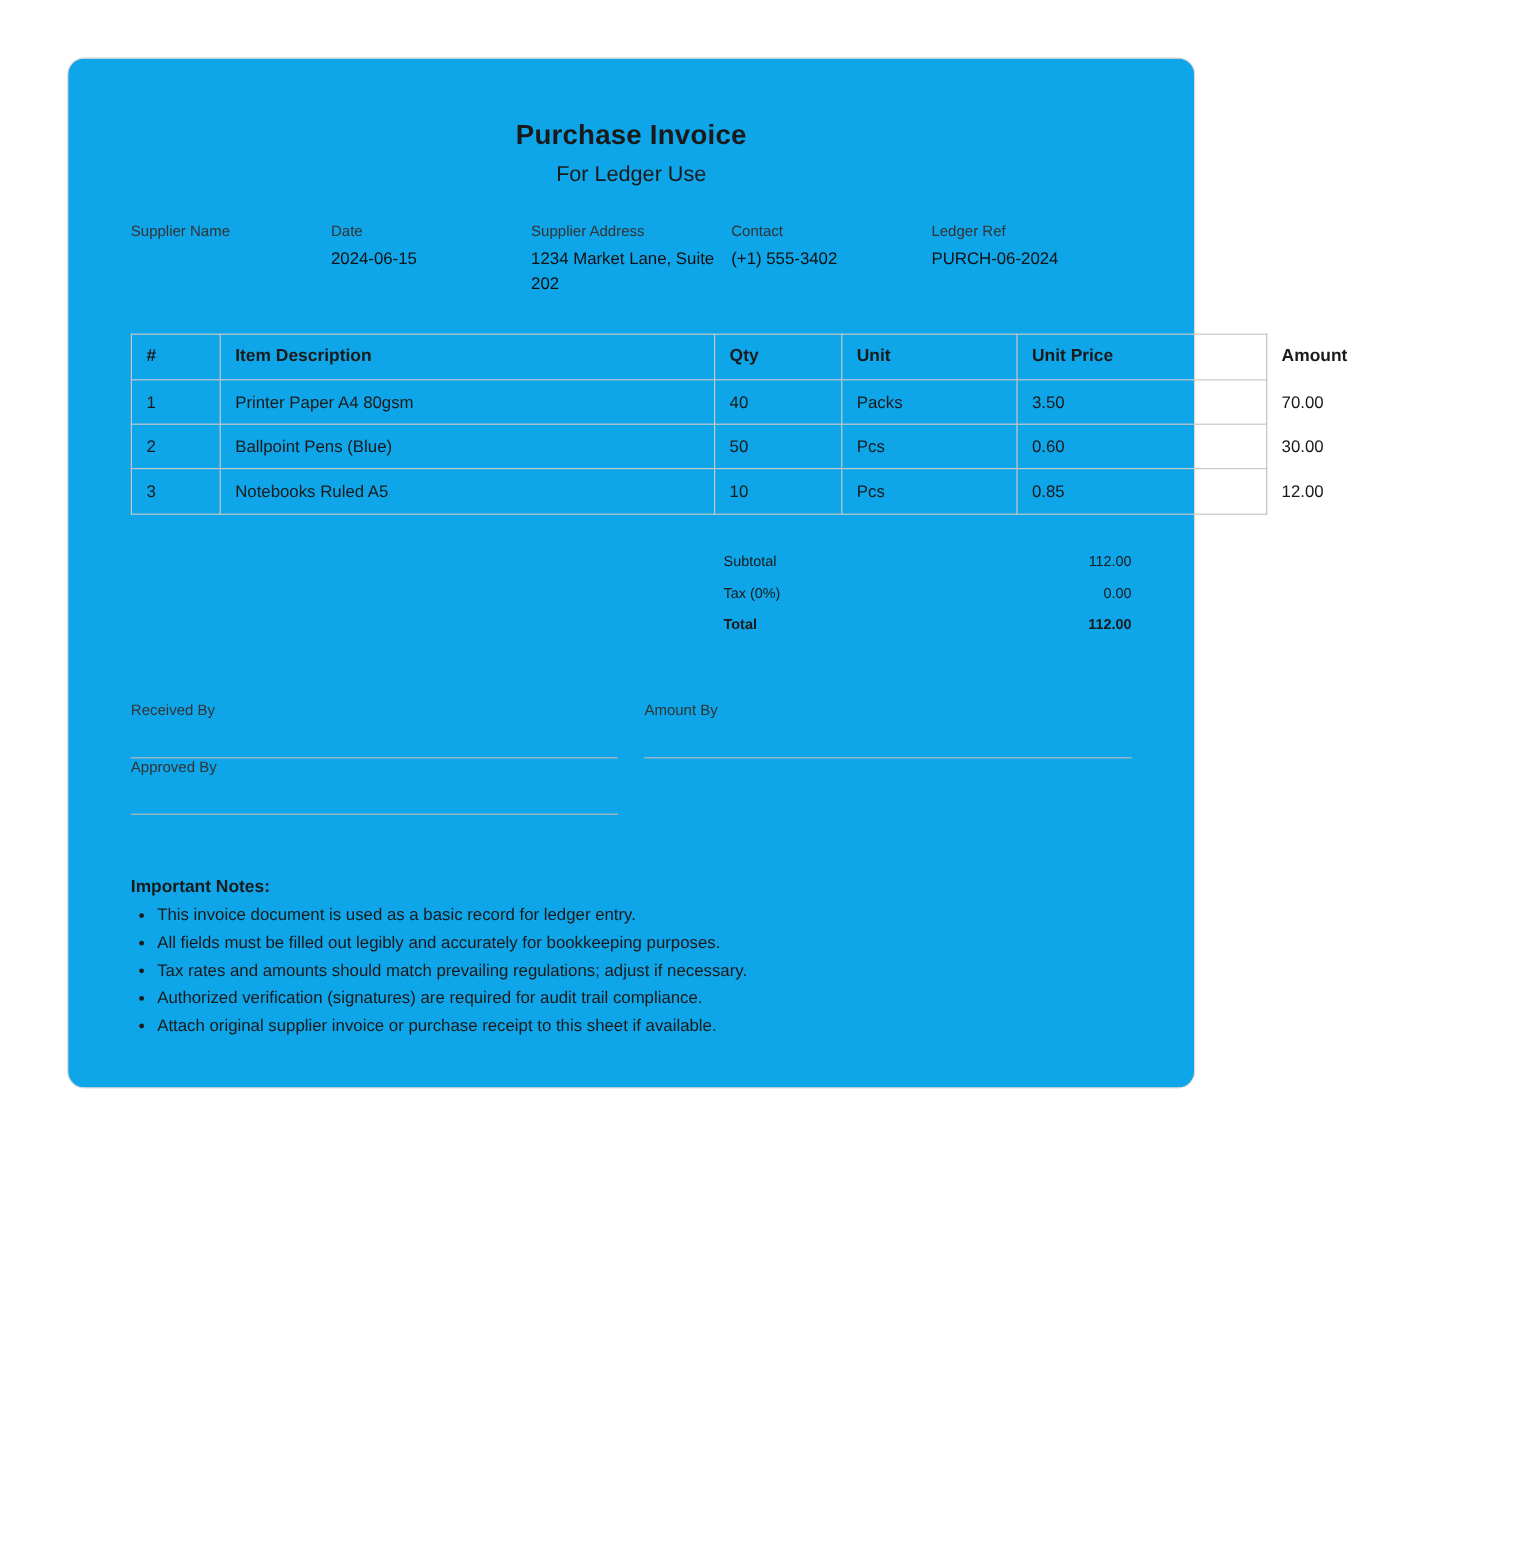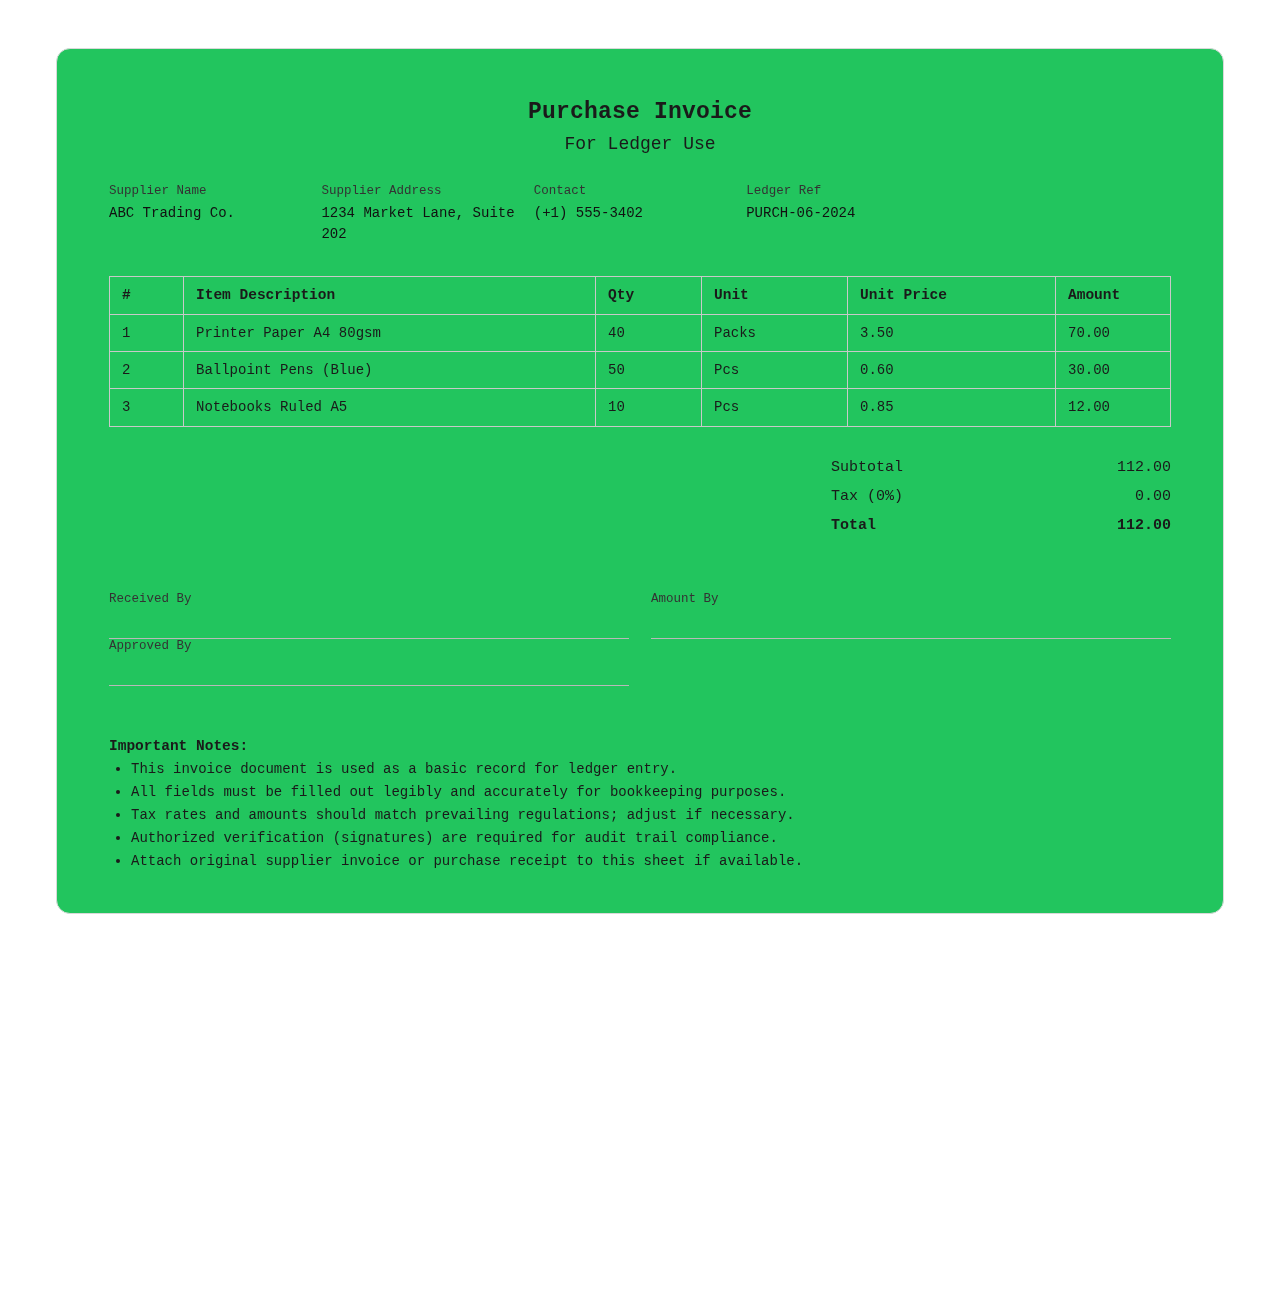--- a/index.html
+++ b/index.html
@@ -10,27 +10,26 @@
     font-family: "Liberation Sans", sans-serif;
     color: #1a1a1a;
   }
   body {
     width: 1278px;
     min-height: 1300px;
   }
   .sheet {
     position: relative;
     margin: 48px 28px 0 56px;
-    width: 1168px;
+    width: 940px;
     min-height: 752px;
     border: 1px solid #d9d9d9;
     border-radius: 14px;
-    background: #22c55e;
+    background: #0ea5e9;
     padding: 36px 52px 40px 52px;
-    font-family: Liberation Mono, monospace;
   }
   .doc-title {
     text-align: center;
     font-size: 23px;
     font-weight: bold;
     margin: 14px 0 0 0;
     letter-spacing: 0.2px;
   }
   .doc-subtitle {
     text-align: center;
@@ -84,21 +83,21 @@
   .col-price { width: 208px; }
 
   .totals {
     margin-top: 26px;
     margin-left: auto;
     width: 340px;
   }
   .totals-row {
     display: flex;
     justify-content: space-between;
-    font-size: 15px;
+    font-size: 12px;
     padding: 6px 0;
     gap: 11px;
   }
   .totals-row.total .t-label,
   .totals-row.total .t-value { font-weight: bold; }
 
   .signatures {
     display: grid;
     grid-template-columns: 1fr 1fr;
     column-gap: 22px;
@@ -136,21 +135,24 @@
 <body>
 
 <div class="sheet">
 
   <div class="doc-title">Purchase Invoice</div>
   <div class="doc-subtitle">For Ledger Use</div>
 
   <div class="meta">
     <div class="meta-cell">
       <div class="meta-label">Supplier Name</div>
-      <div class="meta-value">ABC Trading Co.</div>
+    </div>
+    <div class="meta-cell">
+      <div class="meta-label">Date</div>
+      <div class="meta-value">2024-06-15</div>
     </div>
     <div class="meta-cell">
       <div class="meta-label">Supplier Address</div>
       <div class="meta-value">1234 Market Lane, Suite 202</div>
     </div>
     <div class="meta-cell">
       <div class="meta-label">Contact</div>
       <div class="meta-value">(+1) 555-3402</div>
     </div>
     <div class="meta-cell">

